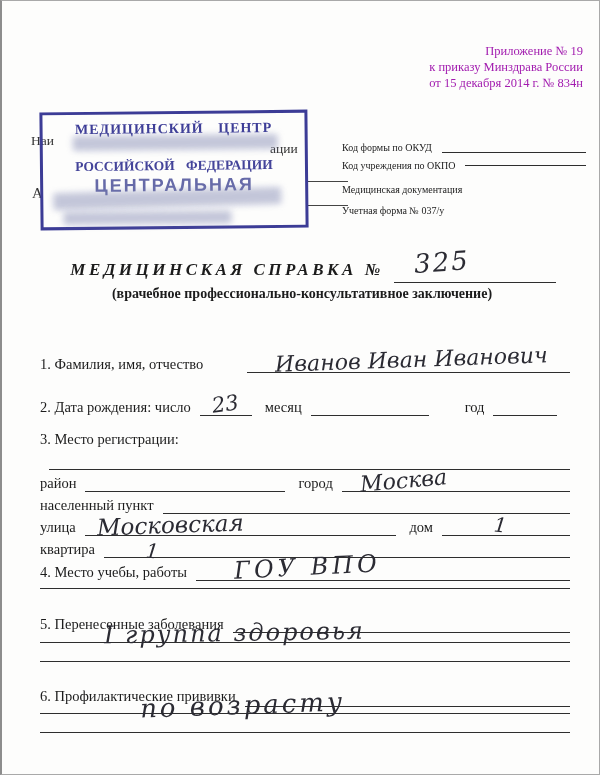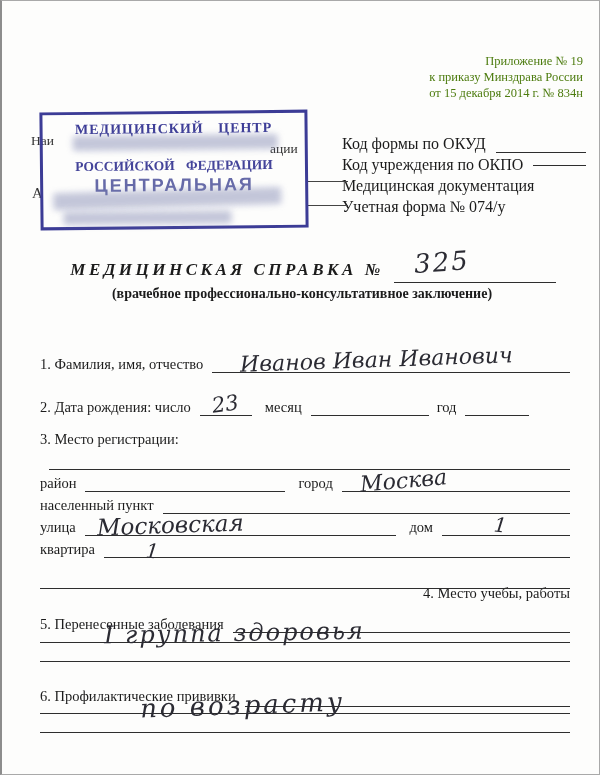--- a/index.html
+++ b/index.html
@@ -6,21 +6,21 @@
   html,body { background:#ffffff; }
   .page {
     position:relative; width:600px; height:775px; overflow:hidden;
     background:#fdfdfc;
     border:1px solid #a9a9a9; border-left:2px solid #8d8d8d;
     font-family:"Liberation Serif","DejaVu Serif",serif;
     color:#1c1c1c;
   }
   .abs { position:absolute; }
   
-  .appendix { right:16px; top:52px; text-align:right; font-size:12.5px; line-height:16px; color:#4d7c0f; }
+  .appendix { right:16px; top:42px; text-align:right; font-size:12.5px; line-height:16px; color:#a21caf; }
   
   .stamp {
     left:38px; top:110px; width:268px; height:118px;
     border:3px solid #3c3c96; transform:rotate(-0.6deg);
     z-index:3;
   }
   .stamp-l1 { position:absolute; top:7px; left:0; right:0; text-align:center;
     font-weight:bold; font-size:14px; letter-spacing:1px; word-spacing:10px; color:#3d3d97; }
   .stamp-l2 { position:absolute; top:44px; left:0; right:0; text-align:center;
     font-weight:bold; font-size:13.5px; word-spacing:8px; color:#44449a; }
@@ -28,21 +28,21 @@
     font-family:"Liberation Sans","DejaVu Sans",sans-serif;
     font-weight:bold; font-size:18px; letter-spacing:2px; color:#666aa8; }
   .blur-band { position:absolute; background:rgba(125,130,175,0.45); filter:blur(3px); border-radius:3px; }
   .bb1 { left:30px; top:21px; width:205px; height:15px; }
   .bb2 { left:10px; top:76px; width:228px; height:17px; transform:rotate(-1deg); }
   .bb3 { left:20px; top:97px; width:168px; height:13px; }
   
   .frag { font-size:13.5px; color:#333; z-index:1; }
   .ext-line { border-bottom:1.3px solid #444; z-index:1; }
   
-  .codes-row { position:absolute; left:340px; width:244px; display:flex; align-items:flex-end; font-size:16px; height:18px; }
+  .codes-row { position:absolute; left:340px; width:244px; display:flex; align-items:flex-end; font-size:10px; height:18px; }
   .codes-row .fill { flex:1; border-bottom:1.3px solid #2e2e2e; margin-left:10px; }
   
   .title { left:0; width:600px; top:259px; text-align:center; font-weight:bold; font-size:17px; letter-spacing:3.5px; }
   .title-inner { margin-right:150px;font-style:italic; }
   .title-underline { left:392px; top:252px; width:162px; height:30px; border-bottom:1.4px solid #2e2e2e; }
   .subtitle { left:0; width:600px; top:285px; text-align:center; font-weight:bold; font-size:14px; }
   
   .row { position:absolute; left:38px; width:530px; display:flex; align-items:flex-end; font-size:14.5px; height:22px; }
   .lbl { white-space:nowrap; }
   .line { flex:1; border-bottom:1.4px solid #2e2e2e; margin-left:9px; position:relative; height:100%; }
@@ -87,45 +87,45 @@
     <span class="fill"></span>
   </div>
   <div class="codes-row" style="top:155px;align-items:center;">
     <span class="lbl">Код учреждения по ОКПО</span>
     <span class="fill"></span>
   </div>
   <div class="codes-row" style="top:176px;">
     <span class="lbl">Медицинская документация</span>
   </div>
   <div class="codes-row" style="top:197px;">
-    <span class="lbl">Учетная форма № 074/у</span>
+    <span class="lbl">Учетная форма № 037/у</span>
   </div>
 
   <div class="abs title">
     <span class="title-inner">МЕДИЦИНСКАЯ СПРАВКА №</span>
   </div>
   <div class="abs title-underline"></div>
   <div class="hw" style="left:412px; top:248px; font-size:26px; transform:rotate(-4deg); letter-spacing:2px;">325</div>
   <div class="abs subtitle">(врачебное профессионально-консультативное заключение)</div>
 
-  <div class="row" style="top:350px;">
+  <div class="row" style="top:350px;gap:35px;">
     <span class="lbl">1. Фамилия, имя, отчество</span>
     <span class="line">
       <span class="hw" style="left:28px; bottom:1px; font-size:22px;">Иванов Иван Иванович</span>
     </span>
   </div>
 
   <div class="row" style="top:393px;">
     <span class="lbl">2. Дата рождения: число</span>
     <span class="line fx" style="width:52px;">
       <span class="hw" style="left:12px; bottom:0; font-size:21px; transform:rotate(-8deg);">23</span>
     </span>
     <span class="lbl ml">месяц</span>
     <span class="line fx" style="width:118px;"></span>
-    <span class="lbl" style="margin-left:8px;text-align:right;">год</span>
+    <span class="lbl" style="margin-left:36px;text-align:right;">год</span>
     <span class="line fx" style="width:64px;"></span>
   </div>
 
   <div class="row" style="top:425px;">
     <span class="lbl">3. Место регистрации:</span>
   </div>
   <div class="row" style="top:447px;">
     <span class="line"></span>
   </div>
   <div class="row" style="top:469px;">
@@ -150,21 +150,21 @@
       <span class="hw" style="left:52px; bottom:0; font-size:20px; transform:rotate(6deg);">1</span>
     </span>
   </div>
   <div class="row" style="top:535px;">
     <span class="lbl">квартира</span>
     <span class="line">
       <span class="hw" style="left:42px; bottom:-4px; font-size:20px; transform:rotate(6deg);">1</span>
     </span>
   </div>
 
-  <div class="row" style="top:584px;flex-direction:column;">
+  <div class="row" style="top:558px;">
     <span class="lbl">4. Место учебы, работы</span>
     <span class="line">
       <span class="hw" style="left:38px; bottom:1px; font-size:24px; letter-spacing:4px; transform:rotate(-3deg);">ГОУ ВПО</span>
     </span>
   </div>
   <div class="hr" style="top:587px;"></div>
 
   <div class="row" style="top:610px;">
     <span class="lbl">5. Перенесенные заболевания</span>
     <span class="line"></span>

